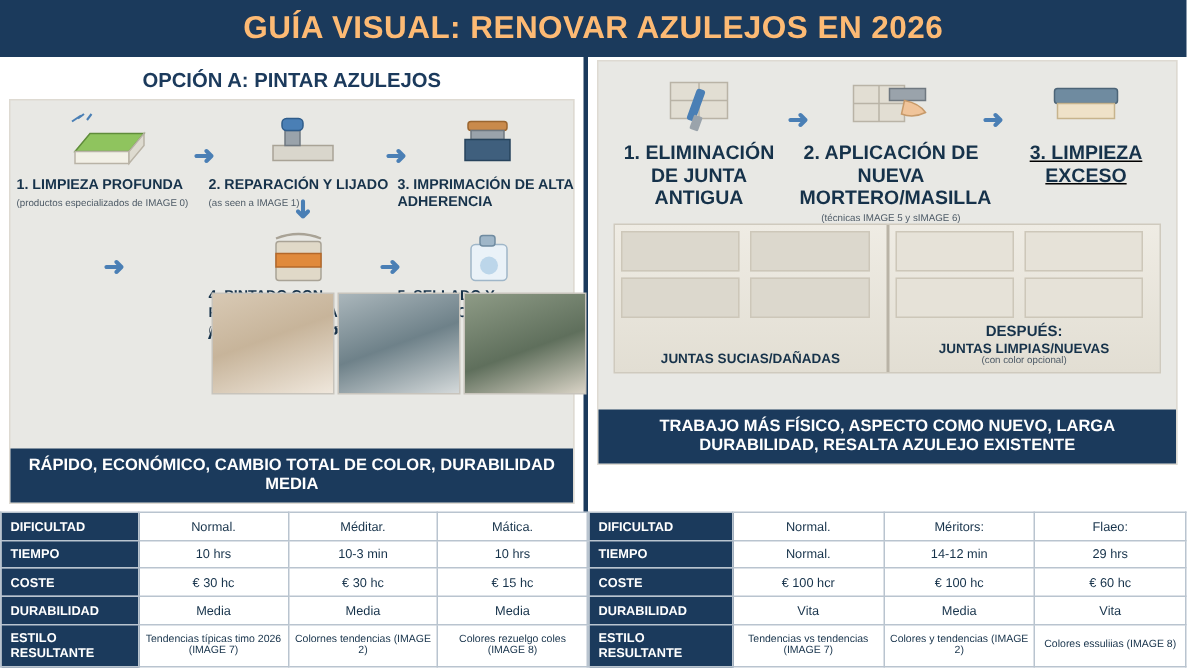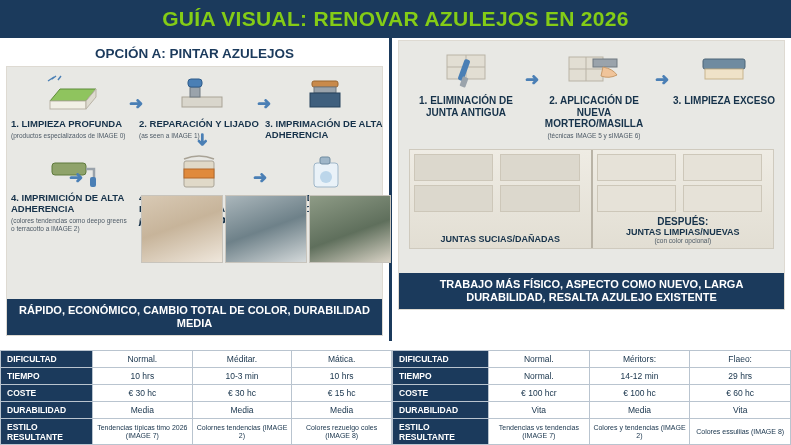--- a/index.html
+++ b/index.html
@@ -11,21 +11,21 @@
   }
   .page { position: relative; width: 791px; height: 445px; background:#fff; }
 
   
   .title-bar {
     background: #1b3a5c;
     height: 38px;
     display: flex; align-items: center; justify-content: center;
   }
   .title-bar .title {
-    color: #84cc16;
+    color: #fdba74;
     font-size: 21px;
     font-weight: bold;
     letter-spacing: .3px;
   }
 
   
   .columns { display: flex; height: 303px; }
   .col { position: relative; }
   .col-a { width: 392px; border-right: 3px solid #1b3a5c; }
   .col-b { width: 399px; }
@@ -67,42 +67,42 @@
 
   .banner {
     position:absolute; left:0; right:0; bottom:0;
     background:#1b3a5c; color:#fff; text-align:center;
     font-size:11px; font-weight:bold; padding:5px 4px; line-height:1.2;
   }
 
   
   .stepsB { position: relative; height: 100%; }
   .stepB { position:absolute; text-align:center; width: 122px; }
-  .stepB .lbl { font-size: 10px; font-weight: bold; color:#16324a; line-height:1.15; }
+  .stepB .lbl { font-size: 13px; font-weight: bold; color:#16324a; line-height:1.15; }
   .stepB .sub { font-size: 6.5px; color:#4d5a66; line-height:1.2; margin-top:2px; }
 
   .ba-box {
     position:absolute; left:10px; right:10px; top:108px; height:100px;
     background: linear-gradient(180deg,#efece4 0%, #e2ded3 100%);
     border:1px solid #cfcabe;
     display:flex;
   }
   .ba-half { flex:1; position:relative; }
   .tilegrid { position:absolute; inset:4px; }
   .tilegrid .cell {
     position:absolute; background:#dcd8cd; border:1px solid #cdc7b9;
   }
   .ba-caption { position:absolute; left:0; right:0; bottom:4px; text-align:center; }
   .ba-caption .big { font-size:10px; font-weight:bold; color:#16324a; }
   .ba-caption .small { font-size:9px; font-weight:bold; color:#16324a; }
   .ba-caption .tiny { font-size:6.5px; color:#4d5a66; }
   .divider-v { width:2px; background:#b9b3a6; }
 
   
-  .table-wrap { display:flex; height: 104px; align-items: flex-end; }
+  .table-wrap { display:flex; height: 104px; }
   .tbl { border-collapse: collapse; table-layout: fixed; }
   .tblA { width: 392px; }
   .tblB { width: 399px; }
   .tbl td, .tbl th { border:1px solid #b9c4cf; font-size:8.5px; color:#16324a; text-align:center; padding:2px 2px; }
   .tbl .rowhead {
     background:#1b3a5c; color:#fff; font-weight:bold; font-size:8.5px;
     text-align:left; padding-left:6px; width:92px;
   }
   .tbl .rowhead-b { text-align:left; padding-left:6px; width:96px; }
   .tbl tr { height: 17px; }
@@ -158,31 +158,20 @@
               <svg width="62" height="40" viewBox="0 0 62 40">
                 <rect x="18" y="6" width="26" height="6" rx="2" fill="#c98a4b" stroke="#9a6630" stroke-width="1"></rect>
                 <rect x="20" y="12" width="22" height="6" fill="#9aa3ab" stroke="#6f7880" stroke-width="1"></rect>
                 <rect x="16" y="18" width="30" height="14" fill="#3f5f7d" stroke="#27435c" stroke-width="1"></rect>
               </svg>
             </div>
             <div class="lbl">3. IMPRIMACIÓN DE ALTA ADHERENCIA</div>
             <div class="sub"></div>
           </div>
 
-          <div class="stepA" style="left:4px; top:82px;">
-            <div class="icon-box">
-              <svg width="62" height="36" viewBox="0 0 62 36">
-                <rect x="12" y="10" width="34" height="12" rx="3" fill="#8fa36a" stroke="#5f7a3c" stroke-width="1"></rect>
-                <path d="M46 16 h8 v10" stroke="#9aa3ab" stroke-width="2.5" fill="none"></path>
-                <rect x="50" y="24" width="6" height="10" rx="2" fill="#4a7fb5"></rect>
-              </svg>
-            </div>
-            <div class="lbl">4. IMPRIMICIÓN DE ALTA ADHERENCIA</div>
-            <div class="sub">(colores tendencias como deepo greens o terracotto a IMAGE 2)</div>
-          </div>
 
           <div class="stepA" style="left:132px; top:82px;">
             <div class="icon-box">
               <svg width="62" height="36" viewBox="0 0 62 36">
                 <path d="M16 6 q15 -6 30 0" stroke="#a9a396" stroke-width="1.5" fill="none"></path>
                 <rect x="16" y="8" width="30" height="26" rx="2" fill="#e0d9c8" stroke="#a9a396" stroke-width="1"></rect>
                 <rect x="16" y="16" width="30" height="9" fill="#e08a3c" stroke="#b4682a" stroke-width="1"></rect>
               </svg>
             </div>
             <div class="lbl">4. PINTADO CON PINTURA ESPECIAL 2026</div>
@@ -247,21 +236,21 @@
                 <rect x="34" y="10" width="24" height="8" fill="#9aa3ab" stroke="#6f7880" stroke-width="1"></rect>
                 <path d="M44 18 q10 2 14 8 q-8 4 -16 1 Z" fill="#f0c49a" stroke="#c79a6a" stroke-width="1"></path>
               </svg>
             </div>
             <div class="lbl">2. APLICACIÓN DE NUEVA MORTERO/MASILLA</div>
             <div class="sub">(técnicas IMAGE 5 y sIMAGE 6)</div>
           </div>
 
           <div class="arrow" style="left:256px; top:28px;">➜</div>
 
-          <div class="stepB" style="left:264px; top:10px;">
+          <div class="stepB" style="left:264px; top:10px;text-decoration:underline;">
             <div class="icon-box">
               <svg width="70" height="42" viewBox="0 0 70 42">
                 <rect x="14" y="10" width="42" height="10" rx="2" fill="#6f8ba0" stroke="#4c6477" stroke-width="1"></rect>
                 <rect x="16" y="20" width="38" height="10" fill="#efe2c8" stroke="#c7b48d" stroke-width="1"></rect>
               </svg>
             </div>
             <div class="lbl">3. LIMPIEZA EXCESO</div>
             <div class="sub"></div>
           </div>
 

